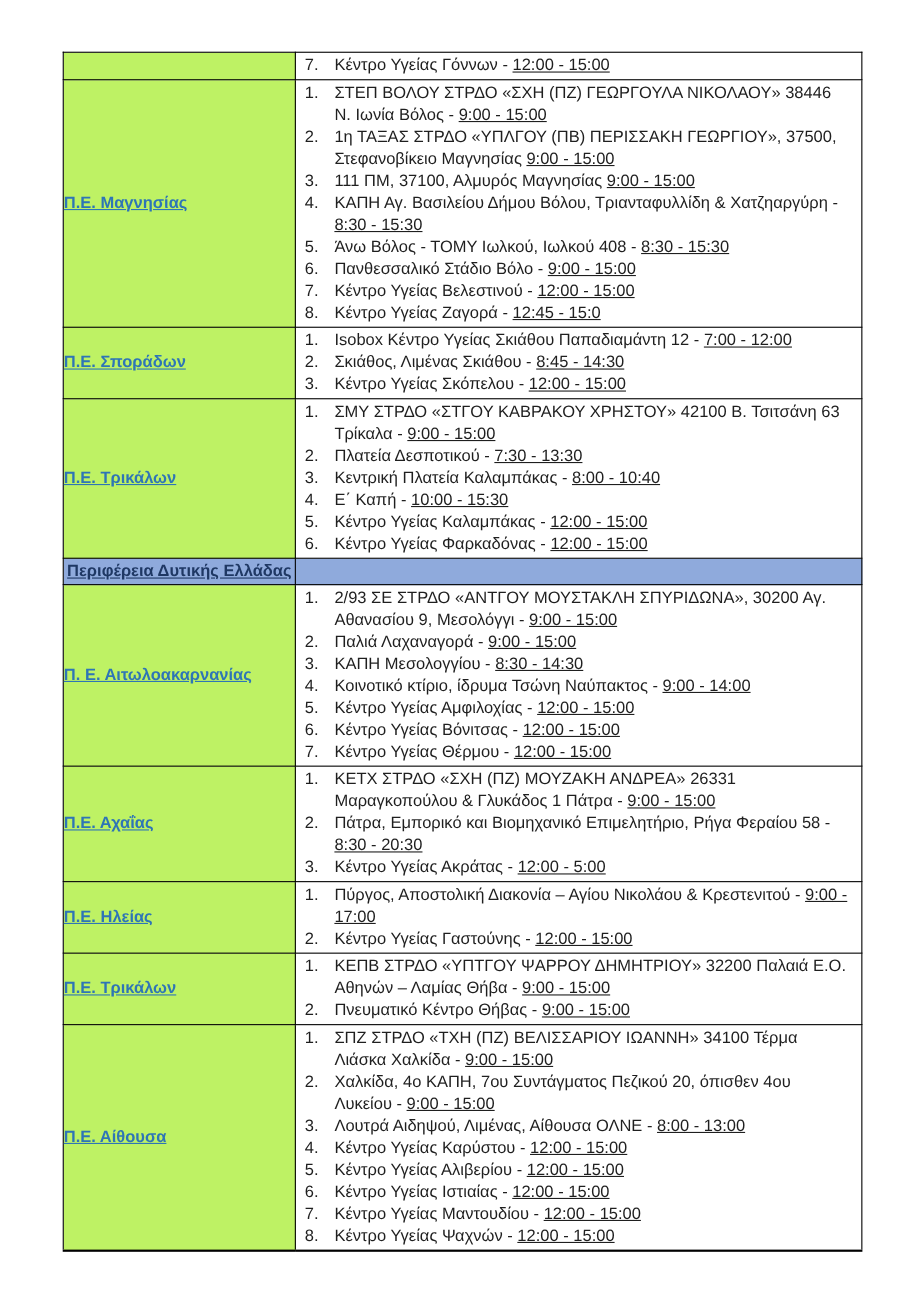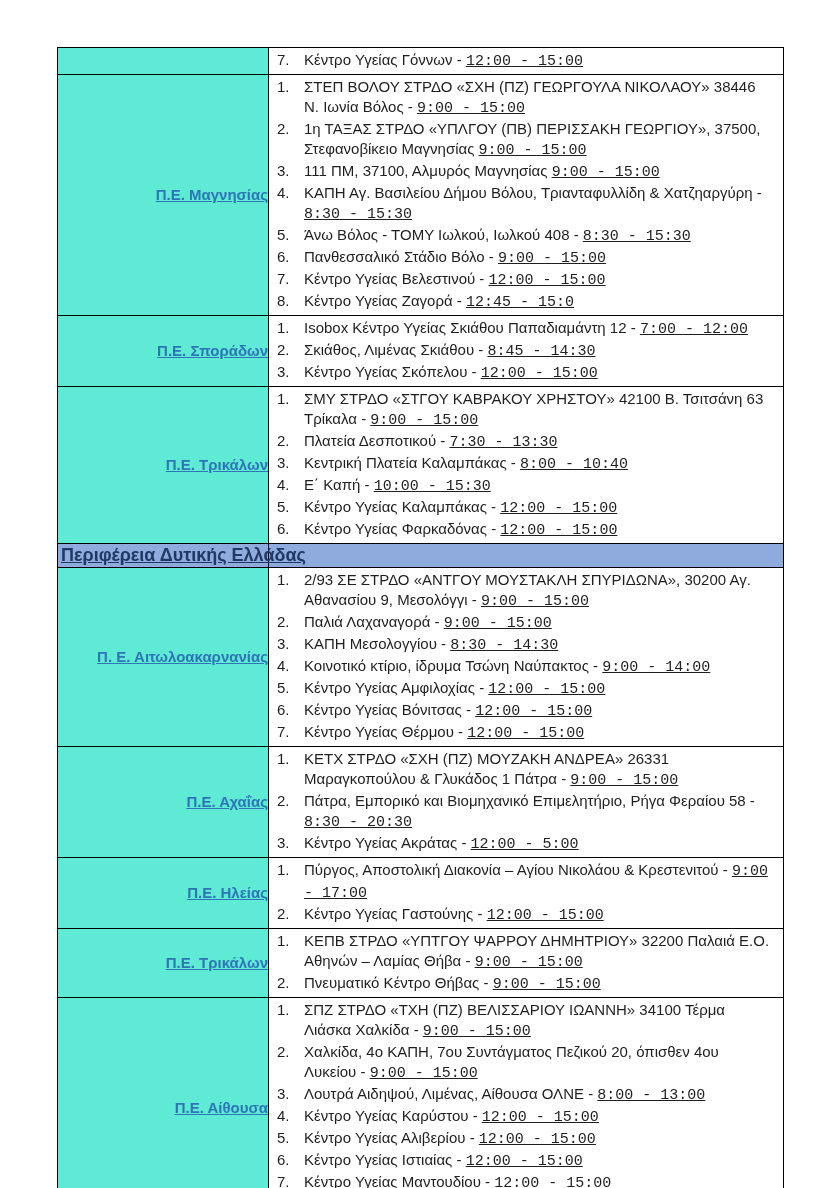--- a/index.html
+++ b/index.html
@@ -9,35 +9,35 @@
   }
   .page{position:relative;width:840px;height:1188px;background:#ffffff;overflow:hidden;}
   table.sched{
     position:absolute;left:57px;top:47px;width:726px;
     border-collapse:collapse;table-layout:fixed;
   }
   col.c-region{width:211px;}
   col.c-items{width:515px;}
   td{border:1px solid #000;vertical-align:middle;padding:0;}
   tr:last-child td{border-bottom:2px solid #000;}
-  .region-cell{text-align:right;background:#5eead4;}
+  .region-cell{text-align:left;background:#bef264;}
   .region-label{
     color:var(--label-color,#2E75B6);
     font-weight:bold;text-decoration:underline;
     font-size:15px;line-height:20px;
   }
   .items-cell{padding:2px 10px 2px 8px;vertical-align:top;}
   .item{display:flex;font-size:15px;line-height:20px;color:var(--text-color,#1f1f1f);}
   .item .num{width:27px;flex:0 0 27px;}
   .item .txt{flex:1;min-width:0;}
-  .time{text-decoration:underline;font-family:Liberation Mono, monospace;}
+  .time{text-decoration:underline;}
   tr.band td{background:var(--band-color,#8FAADC);}
   td.band-label{
     color:var(--band-text,#1F3864);font-weight:bold;text-decoration:underline;
-    font-size:18px;line-height:21px;padding:1px 2px 1px 3px;white-space:nowrap;
+    font-size:15px;line-height:21px;padding:1px 2px 1px 3px;white-space:nowrap;
     vertical-align:middle;
   }
 </style>
 </head>
 <body>
 
 <div class="page">
   <table class="sched">
     <colgroup>
       <col class="c-region">

